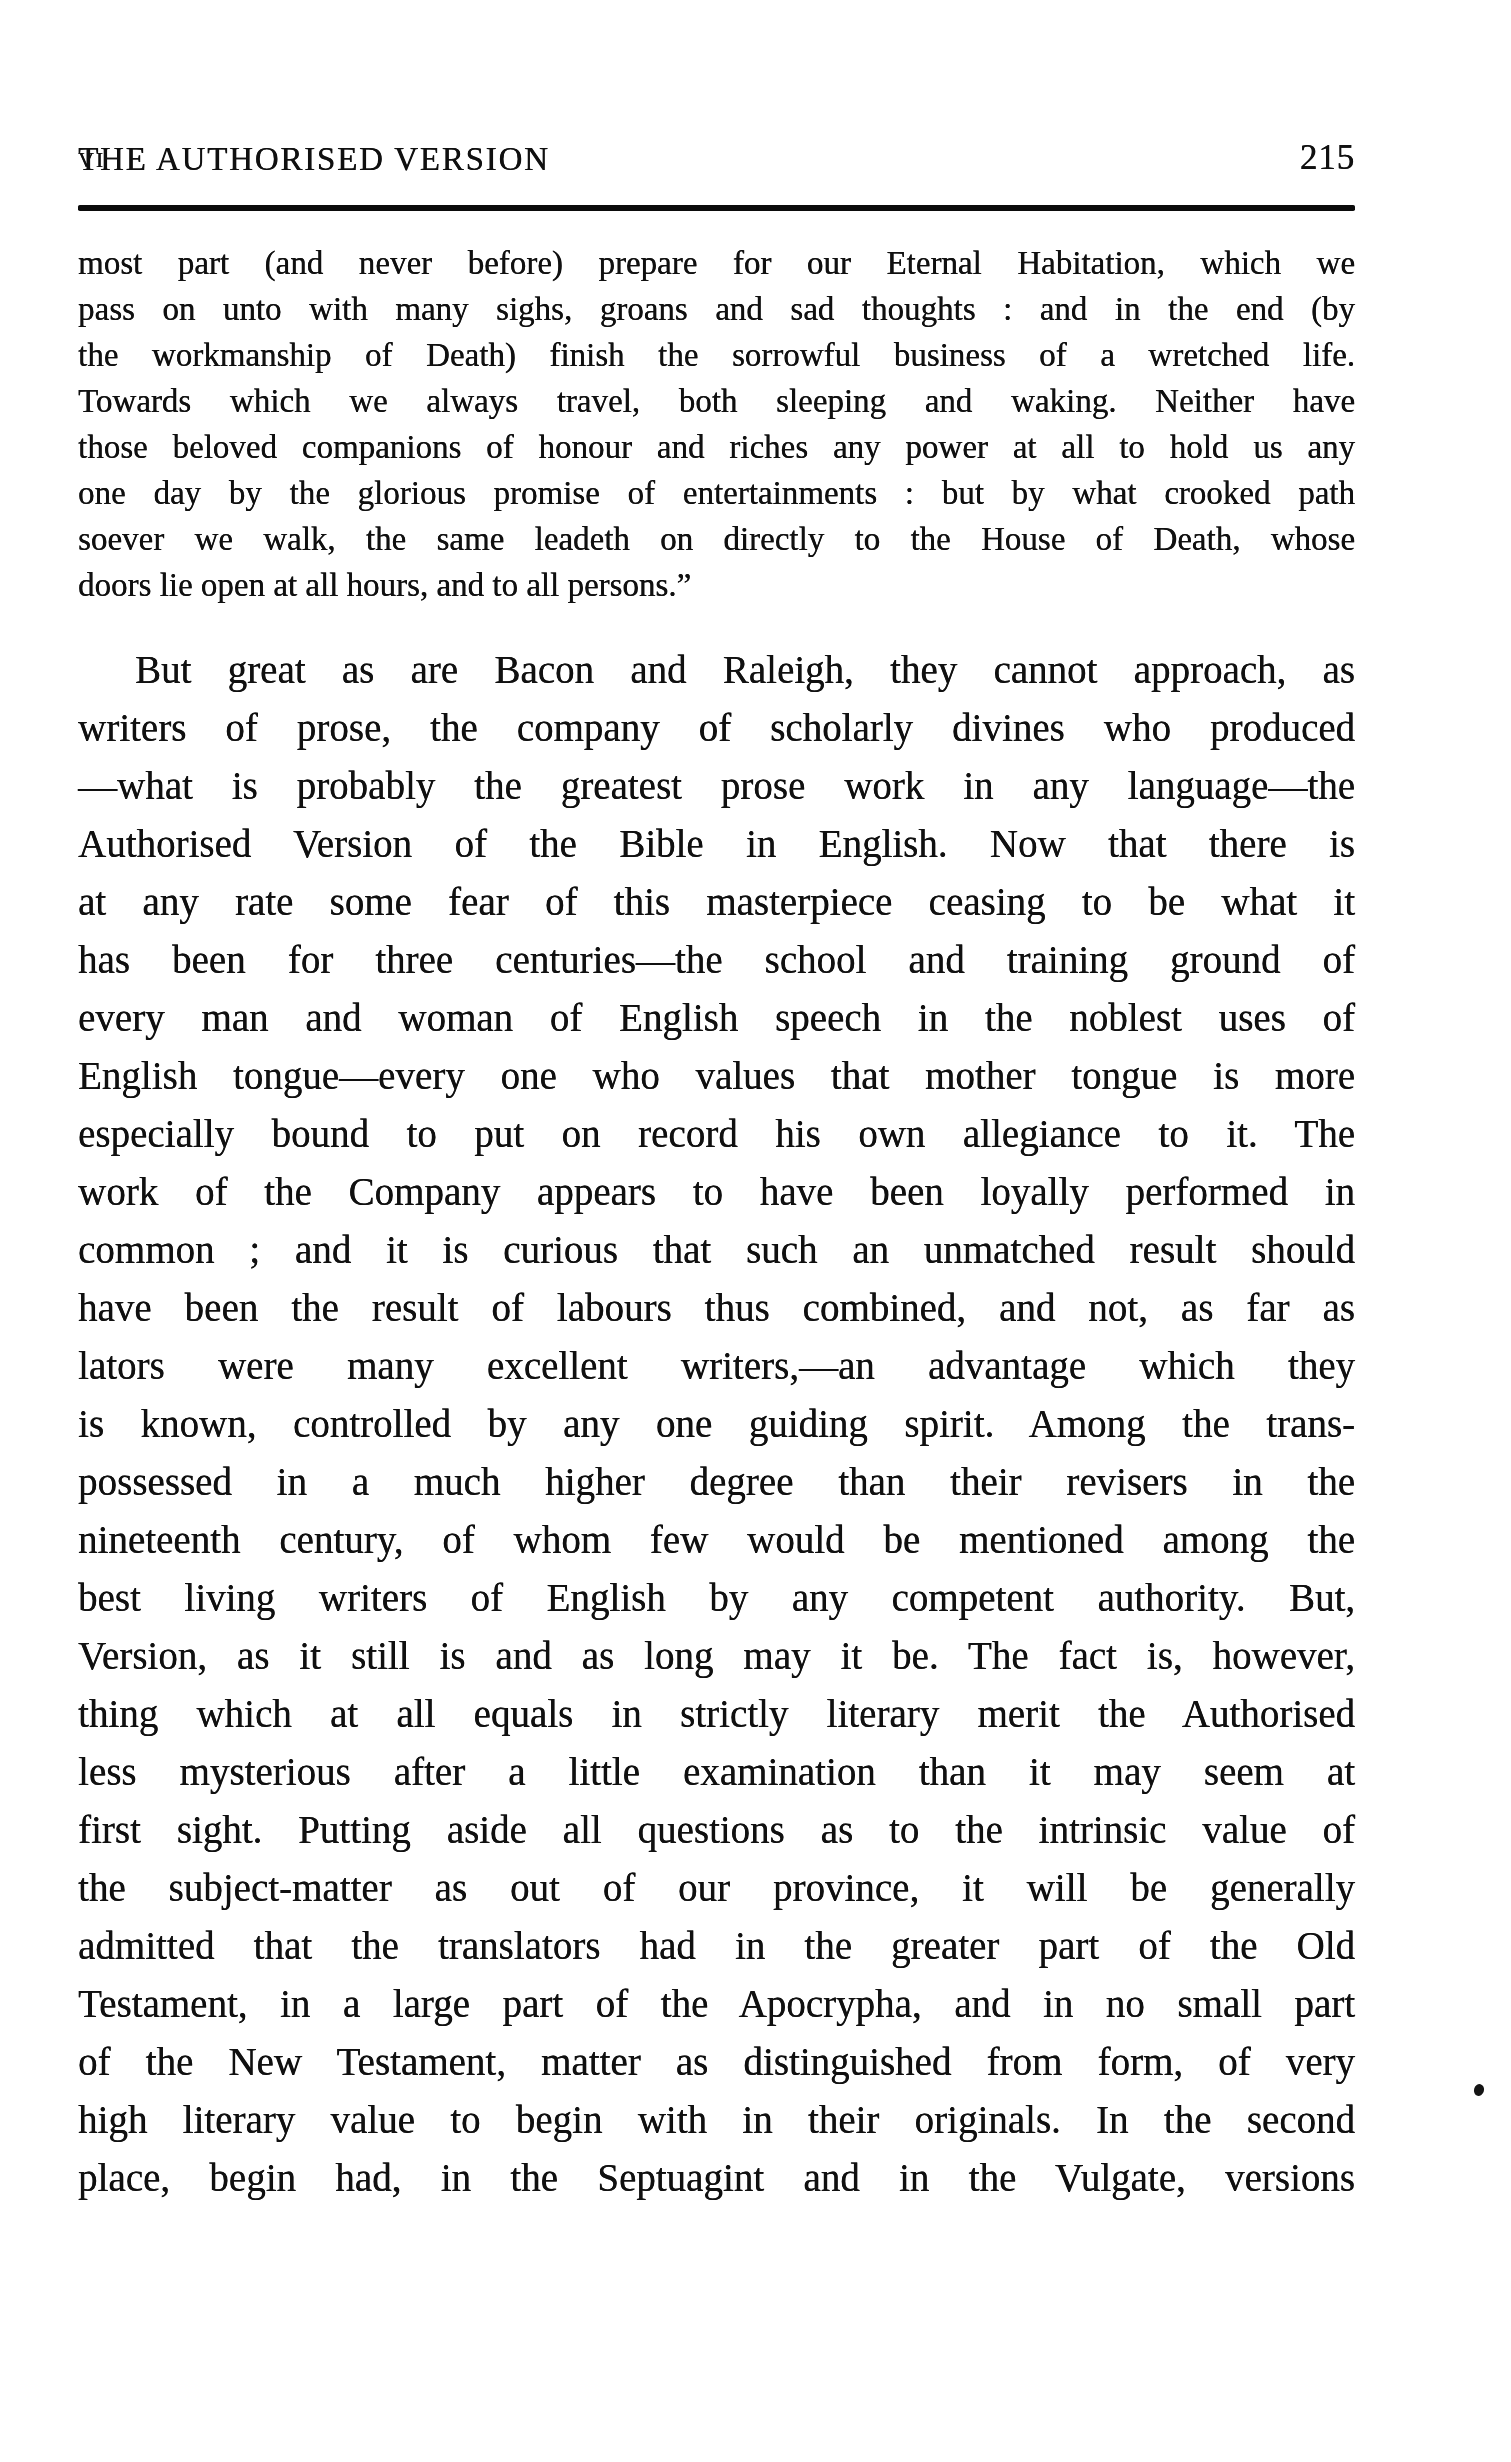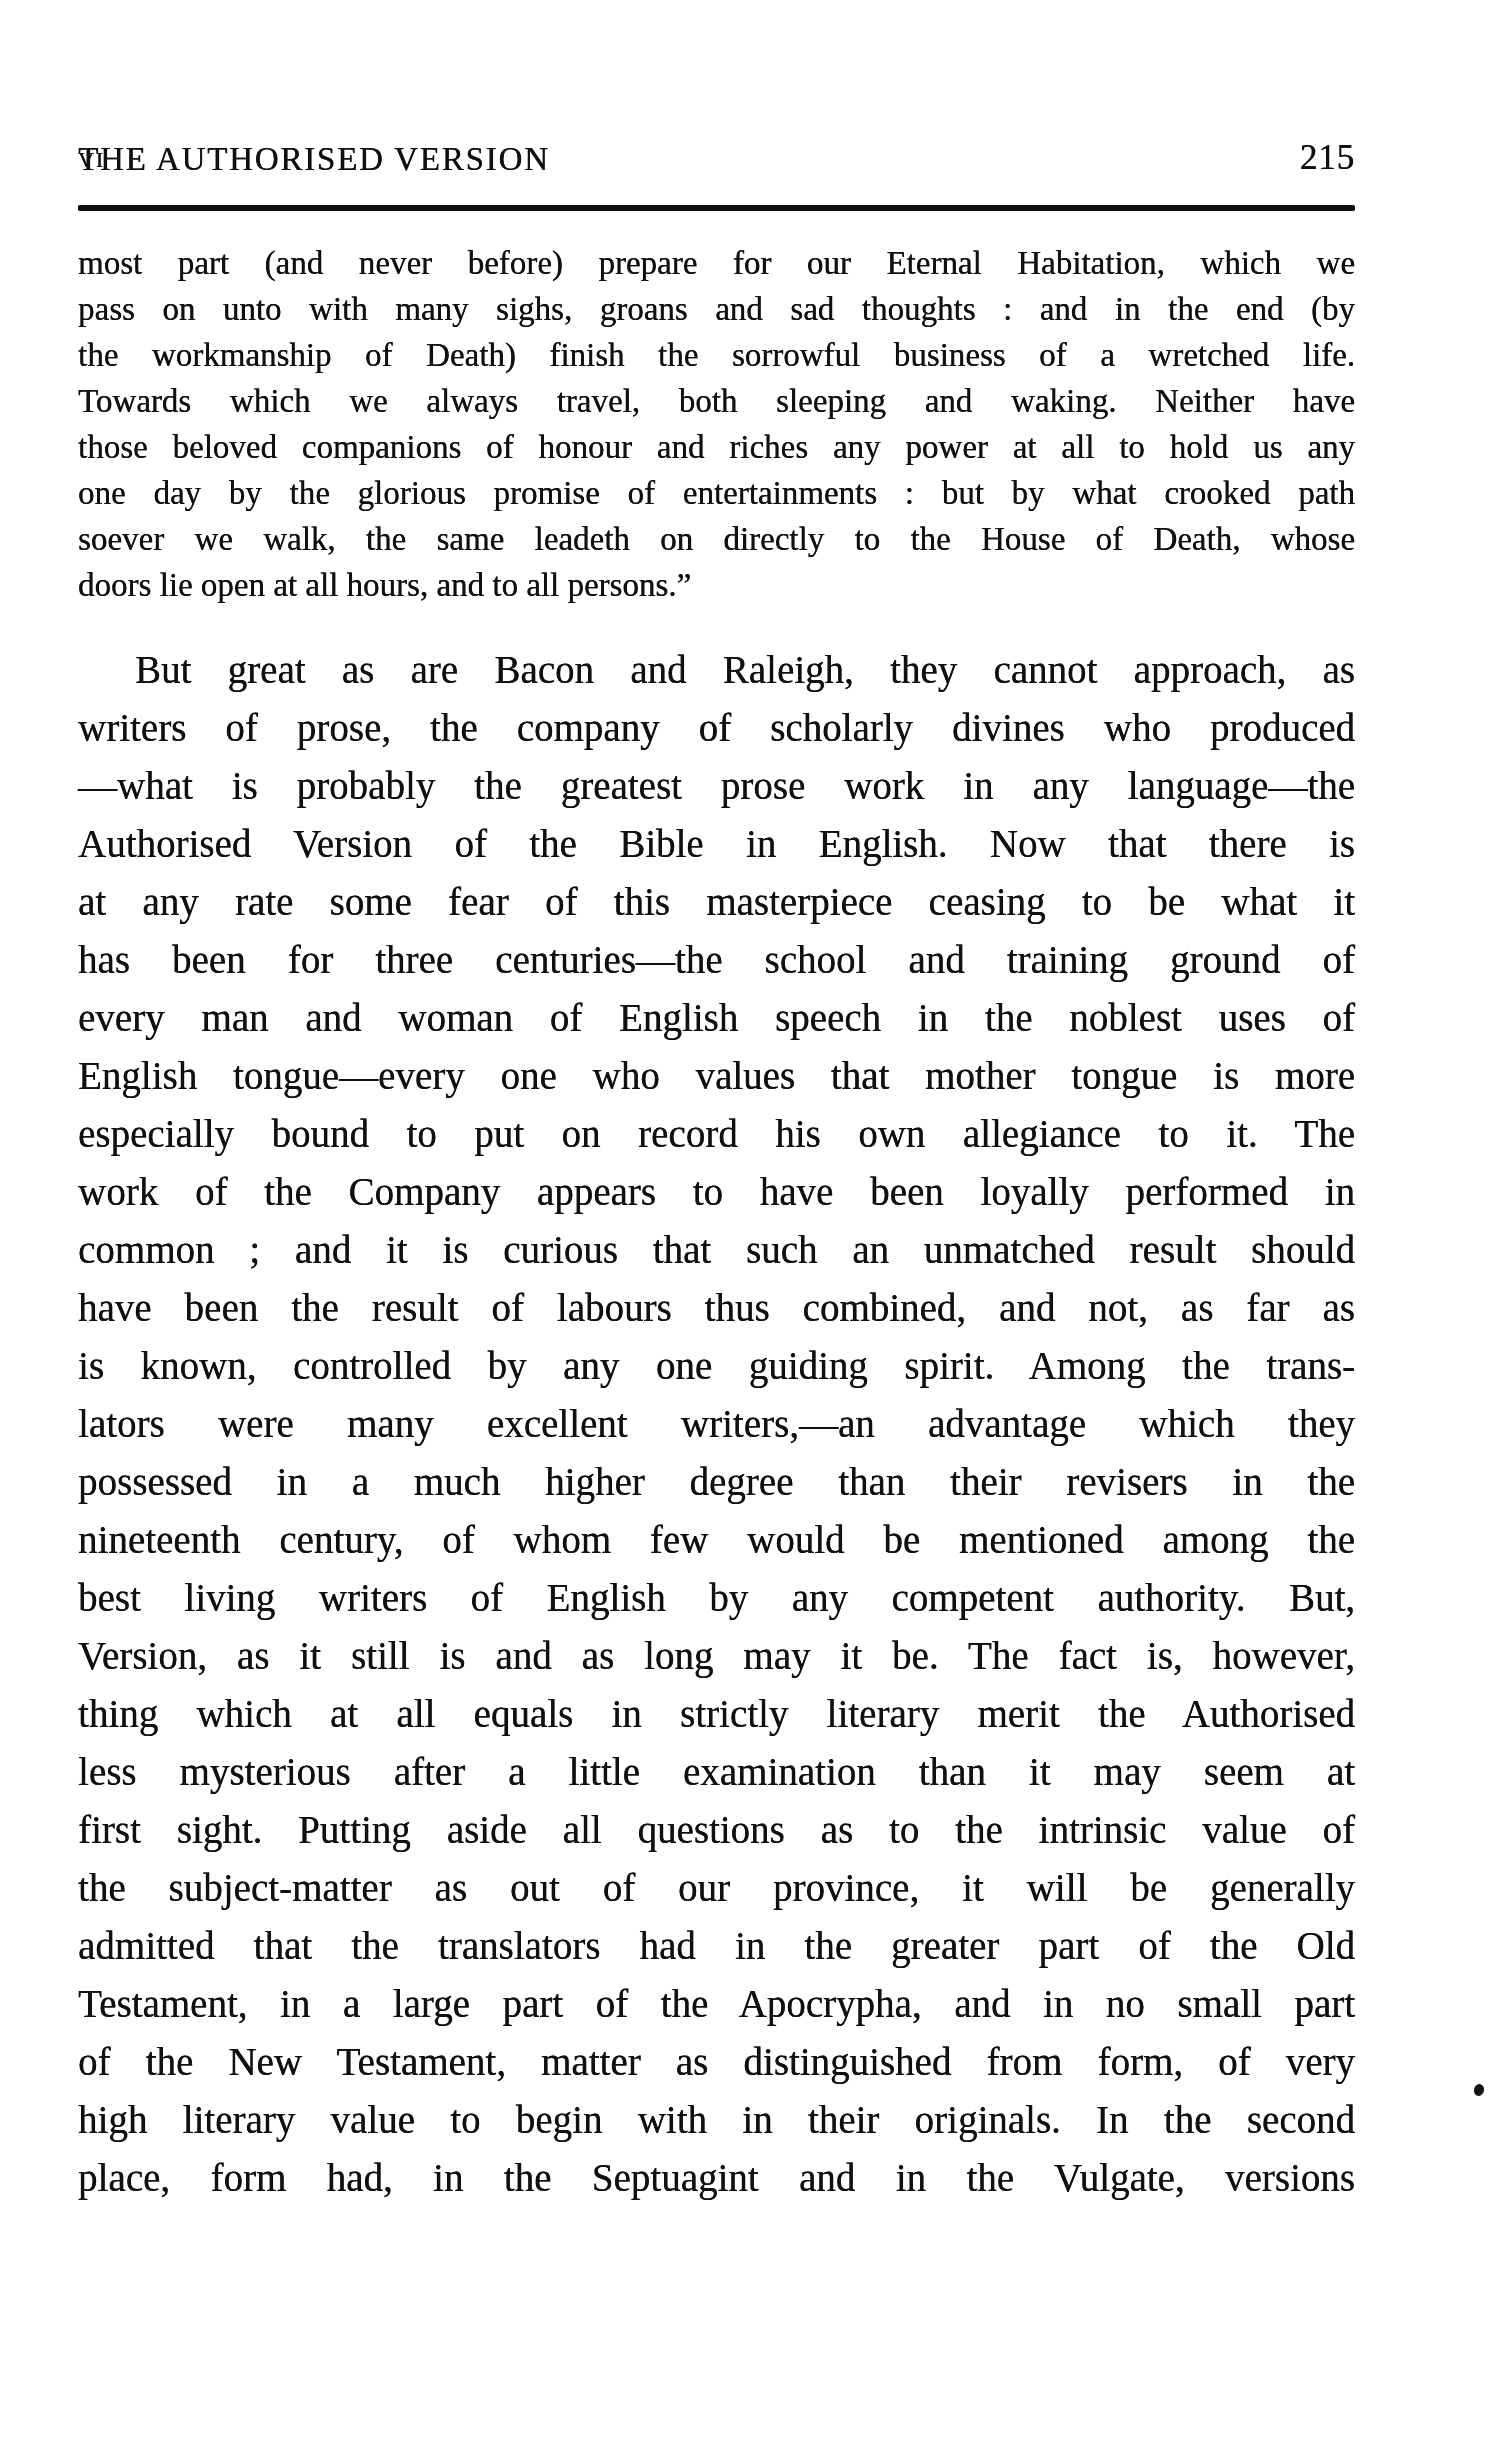--- a/index.html
+++ b/index.html
@@ -138,33 +138,33 @@
       <div class="line">—what is probably the greatest prose work in any language—the</div>
       <div class="line">Authorised Version of the Bible in English. Now that there is</div>
       <div class="line">at any rate some fear of this masterpiece ceasing to be what it</div>
       <div class="line">has been for three centuries—the school and training ground of</div>
       <div class="line">every man and woman of English speech in the noblest uses of</div>
       <div class="line">English tongue—every one who values that mother tongue is more</div>
       <div class="line">especially bound to put on record his own allegiance to it. The</div>
       <div class="line">work of the Company appears to have been loyally performed in</div>
       <div class="line">common ; and it is curious that such an unmatched result should</div>
       <div class="line">have been the result of labours thus combined, and not, as far as</div>
+      <div class="line">lators were many excellent writers,—an advantage which they</div>
       <div class="line">is known, controlled by any one guiding spirit. Among the trans-</div>
-      <div class="line">lators were many excellent writers,—an advantage which they</div>
       <div class="line">possessed in a much higher degree than their revisers in the</div>
       <div class="line">nineteenth century, of whom few would be mentioned among the</div>
       <div class="line">best living writers of English by any competent authority. But,</div>
       <div class="line">Version, as it still is and as long may it be. The fact is, however,</div>
       <div class="line">thing which at all equals in strictly literary merit the Authorised</div>
       <div class="line">less mysterious after a little examination than it may seem at</div>
       <div class="line">first sight. Putting aside all questions as to the intrinsic value of</div>
       <div class="line">the subject-matter as out of our province, it will be generally</div>
       <div class="line">admitted that the translators had in the greater part of the Old</div>
       <div class="line">Testament, in a large part of the Apocrypha, and in no small part</div>
       <div class="line">of the New Testament, matter as distinguished from form, of very</div>
       <div class="line">high literary value to begin with in their originals. In the second</div>
-      <div class="line">place, form had, in the Septuagint and in the Vulgate, versions</div>
+      <div class="line">place, begin had, in the Septuagint and in the Vulgate, versions</div>
     </div>
 
   <div class="speck"></div>
 
 </div>
 
 
 </body></html>

